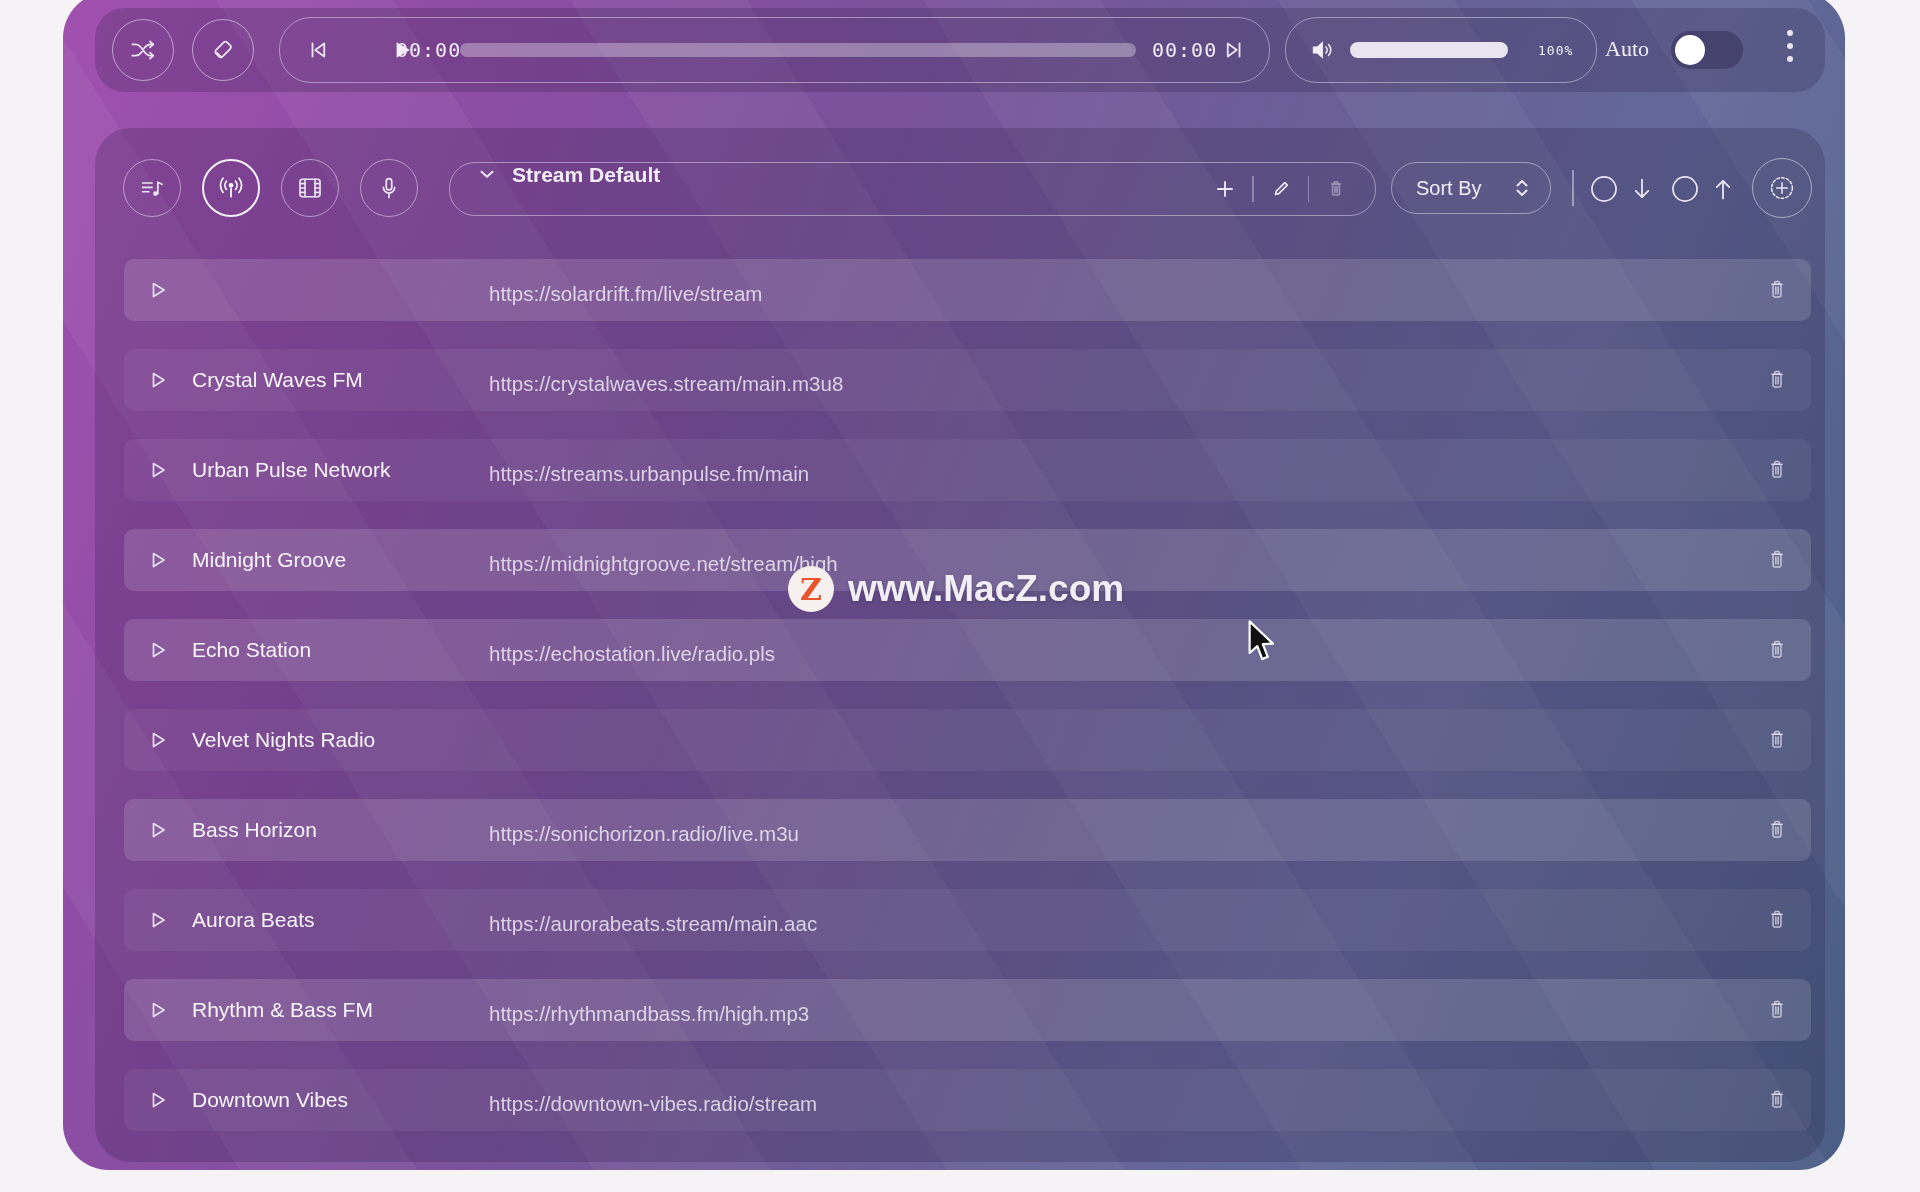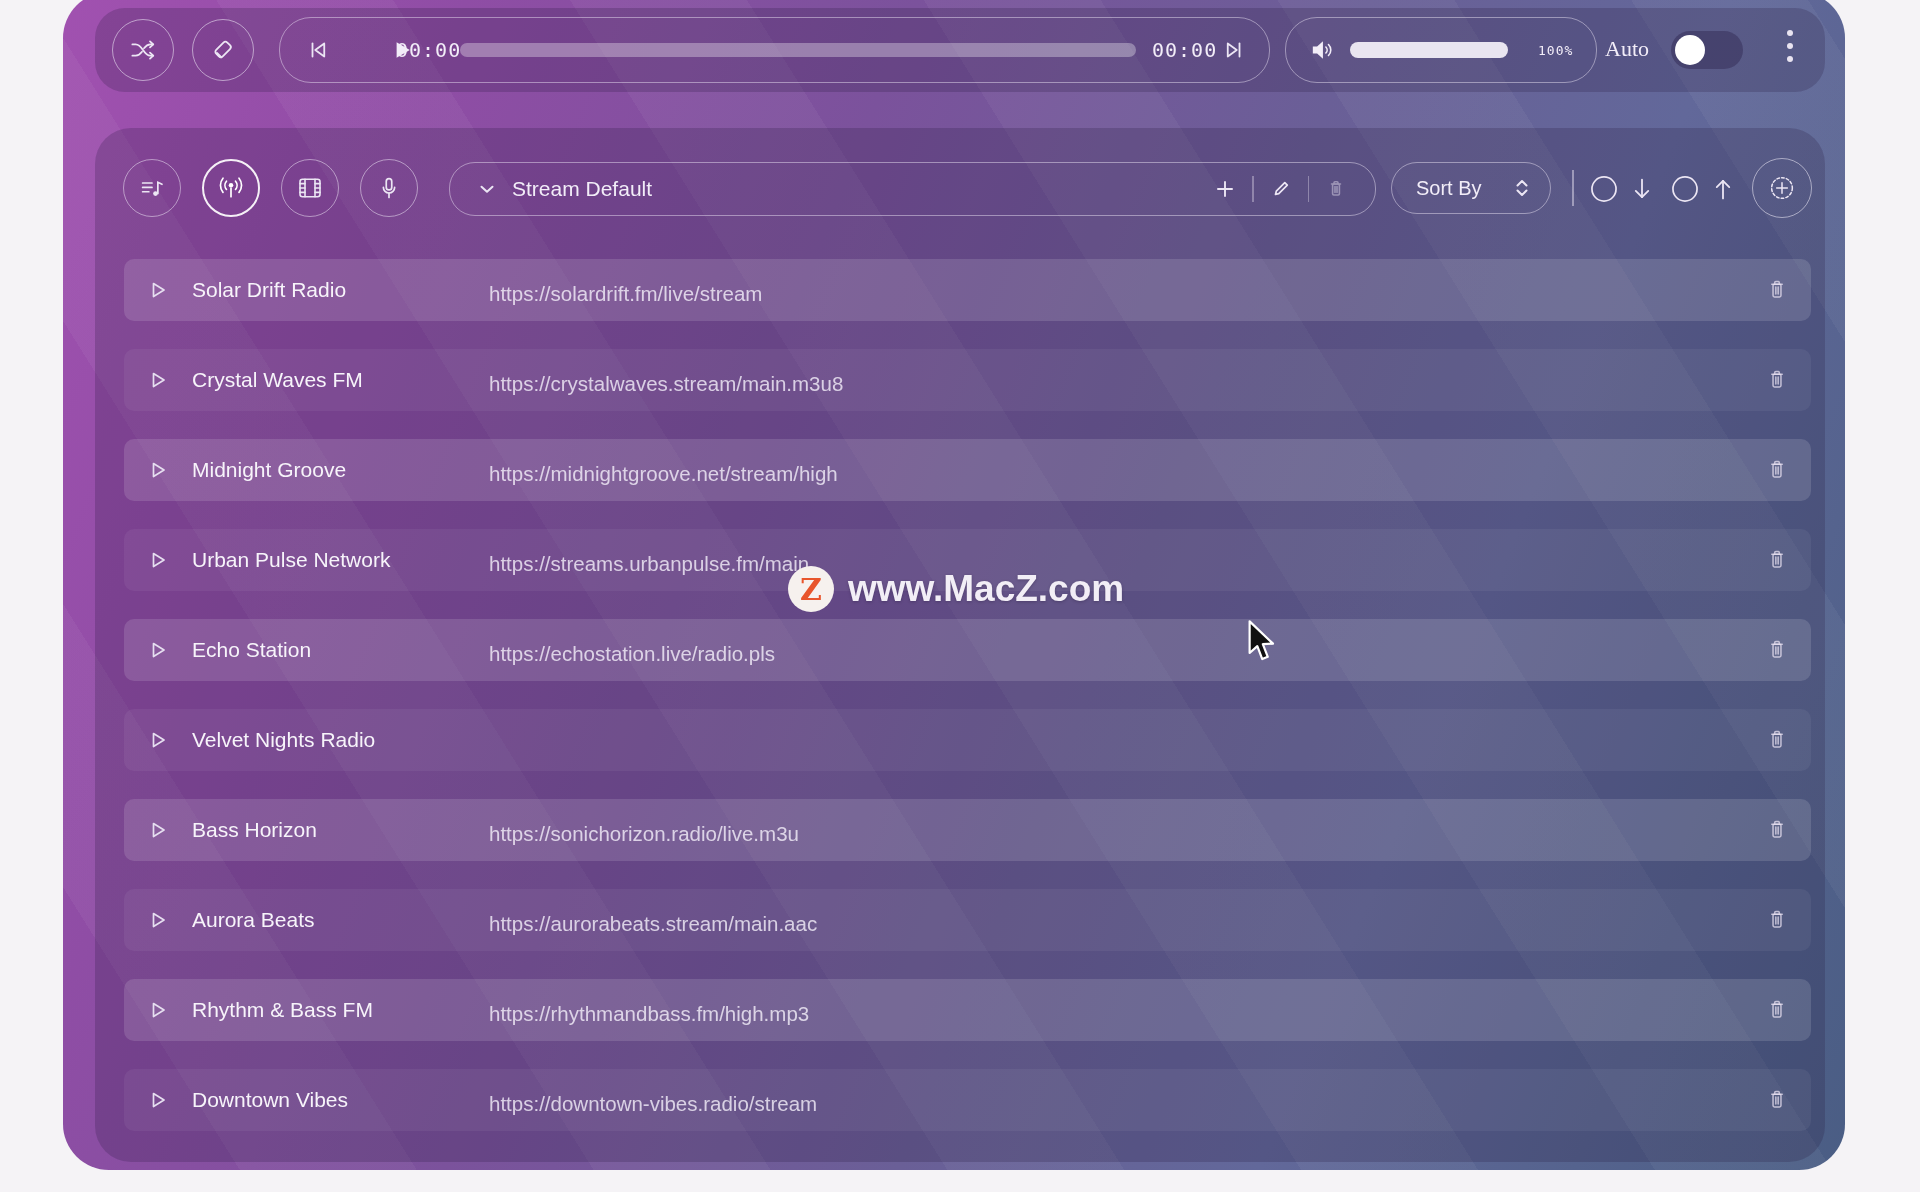--- a/index.html
+++ b/index.html
@@ -65,21 +65,21 @@
   }
   .tbtn{
     position:absolute;top:31px;width:58px;height:58px;border-radius:50%;
     border:1.6px solid rgba(243,238,250,0.5);background:transparent;
     display:flex;align-items:center;justify-content:center;padding:0;cursor:pointer;
   }
   .tbtn.active{border:2.2px solid rgba(255,255,255,0.92);}
   .dropdown{
     position:absolute;left:354px;top:34px;width:925px;height:52px;
     border:1.6px solid rgba(243,238,250,0.45);border-radius:26px;
-    display:flex;align-items:center;cursor:pointer;
+    display:flex;cursor:pointer;font-weight:bold;
   }
   .dropdown .lbl{font-size:21px;color:#f2edf8;margin-left:14px;}
   .dd-actions{position:absolute;right:24px;top:0;height:52px;display:flex;align-items:center;}
   .dd-sep{width:1.4px;height:26px;background:rgba(243,238,250,0.35);margin:0 12px;}
   .sortpill{
     position:absolute;left:1296px;top:34px;width:160px;height:52px;
     border:1.6px solid rgba(243,238,250,0.45);border-radius:26px;
     display:flex;align-items:center;justify-content:space-between;
     padding:0 18px 0 24px;box-sizing:border-box;cursor:pointer;
   }
@@ -300,21 +300,20 @@
         </svg>
       </button>
 
       <div class="rows" id="rows">
   <div class="row alt">
     <button class="playbtn">
       <svg class="ic" width="24" height="24" viewBox="0 0 24 24" fill="none" stroke="#e6dff0" stroke-width="1.7" stroke-linejoin="round">
         <path d="M7.5 5.5L18 12 7.5 18.5z"></path>
       </svg>
     </button>
-    <span class="name">Solar Drift Radio</span>
     <span class="url">https://solardrift.fm/live/stream</span>
     <button class="delbtn">
       <svg class="ic" width="28" height="28" viewBox="0 0 24 24" fill="none" stroke="rgba(233,226,242,0.75)" stroke-width="1.5" stroke-linecap="round">
         <path d="M7.5 7h9M10 7V5.8a1 1 0 0 1 1-1h2a1 1 0 0 1 1 1V7"></path>
         <rect x="8.6" y="7" width="6.8" height="11" rx="1.2"></rect>
         <path d="M11 9.5v6M13 9.5v6"></path>
       </svg>
     </button>
   </div>
 
@@ -328,45 +327,45 @@
     <span class="url">https://crystalwaves.stream/main.m3u8</span>
     <button class="delbtn">
       <svg class="ic" width="28" height="28" viewBox="0 0 24 24" fill="none" stroke="rgba(233,226,242,0.75)" stroke-width="1.5" stroke-linecap="round">
         <path d="M7.5 7h9M10 7V5.8a1 1 0 0 1 1-1h2a1 1 0 0 1 1 1V7"></path>
         <rect x="8.6" y="7" width="6.8" height="11" rx="1.2"></rect>
         <path d="M11 9.5v6M13 9.5v6"></path>
       </svg>
     </button>
   </div>
 
+  <div class="row">
+    <button class="playbtn">
+      <svg class="ic" width="24" height="24" viewBox="0 0 24 24" fill="none" stroke="#e6dff0" stroke-width="1.7" stroke-linejoin="round">
+        <path d="M7.5 5.5L18 12 7.5 18.5z"></path>
+      </svg>
+    </button>
+    <span class="name">Urban Pulse Network</span>
+    <span class="url">https://streams.urbanpulse.fm/main</span>
+    <button class="delbtn">
+      <svg class="ic" width="28" height="28" viewBox="0 0 24 24" fill="none" stroke="rgba(233,226,242,0.75)" stroke-width="1.5" stroke-linecap="round">
+        <path d="M7.5 7h9M10 7V5.8a1 1 0 0 1 1-1h2a1 1 0 0 1 1 1V7"></path>
+        <rect x="8.6" y="7" width="6.8" height="11" rx="1.2"></rect>
+        <path d="M11 9.5v6M13 9.5v6"></path>
+      </svg>
+    </button>
+  </div>
+
   <div class="row alt">
     <button class="playbtn">
       <svg class="ic" width="24" height="24" viewBox="0 0 24 24" fill="none" stroke="#e6dff0" stroke-width="1.7" stroke-linejoin="round">
         <path d="M7.5 5.5L18 12 7.5 18.5z"></path>
       </svg>
     </button>
     <span class="name">Midnight Groove</span>
     <span class="url">https://midnightgroove.net/stream/high</span>
-    <button class="delbtn">
-      <svg class="ic" width="28" height="28" viewBox="0 0 24 24" fill="none" stroke="rgba(233,226,242,0.75)" stroke-width="1.5" stroke-linecap="round">
-        <path d="M7.5 7h9M10 7V5.8a1 1 0 0 1 1-1h2a1 1 0 0 1 1 1V7"></path>
-        <rect x="8.6" y="7" width="6.8" height="11" rx="1.2"></rect>
-        <path d="M11 9.5v6M13 9.5v6"></path>
-      </svg>
-    </button>
-  </div>
-
-  <div class="row">
-    <button class="playbtn">
-      <svg class="ic" width="24" height="24" viewBox="0 0 24 24" fill="none" stroke="#e6dff0" stroke-width="1.7" stroke-linejoin="round">
-        <path d="M7.5 5.5L18 12 7.5 18.5z"></path>
-      </svg>
-    </button>
-    <span class="name">Urban Pulse Network</span>
-    <span class="url">https://streams.urbanpulse.fm/main</span>
     <button class="delbtn">
       <svg class="ic" width="28" height="28" viewBox="0 0 24 24" fill="none" stroke="rgba(233,226,242,0.75)" stroke-width="1.5" stroke-linecap="round">
         <path d="M7.5 7h9M10 7V5.8a1 1 0 0 1 1-1h2a1 1 0 0 1 1 1V7"></path>
         <rect x="8.6" y="7" width="6.8" height="11" rx="1.2"></rect>
         <path d="M11 9.5v6M13 9.5v6"></path>
       </svg>
     </button>
   </div>
 
   <div class="row alt">

